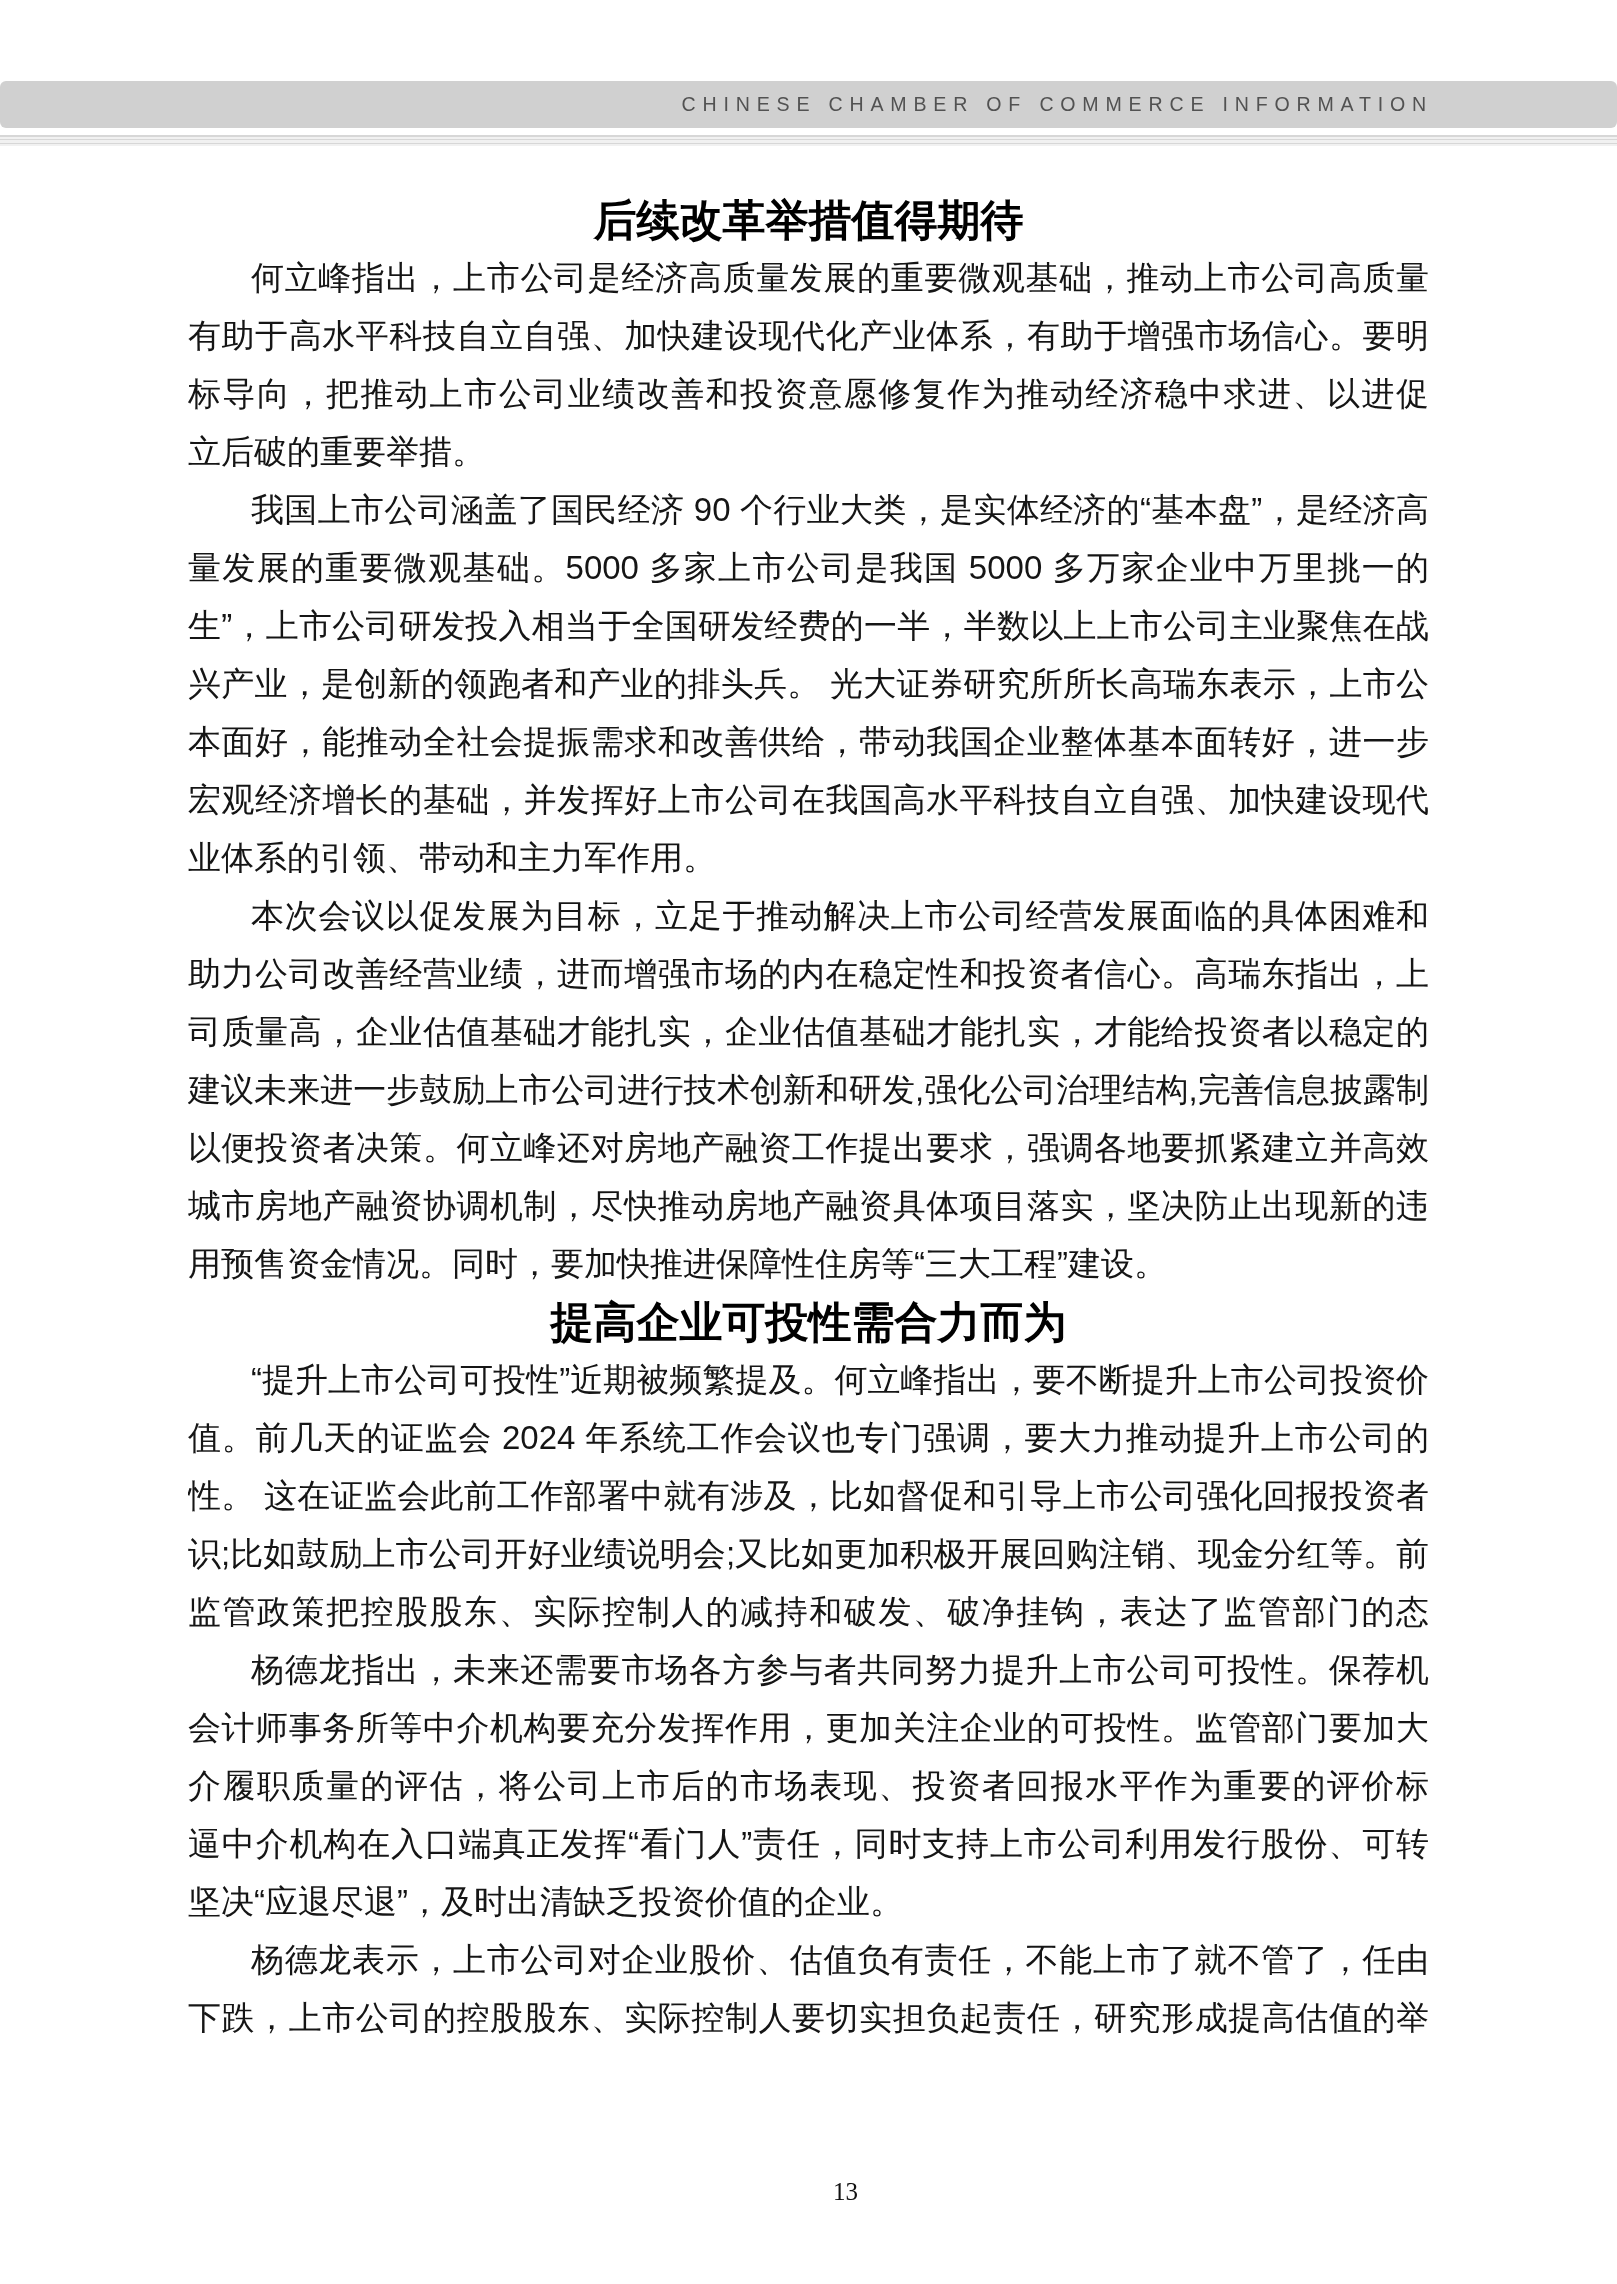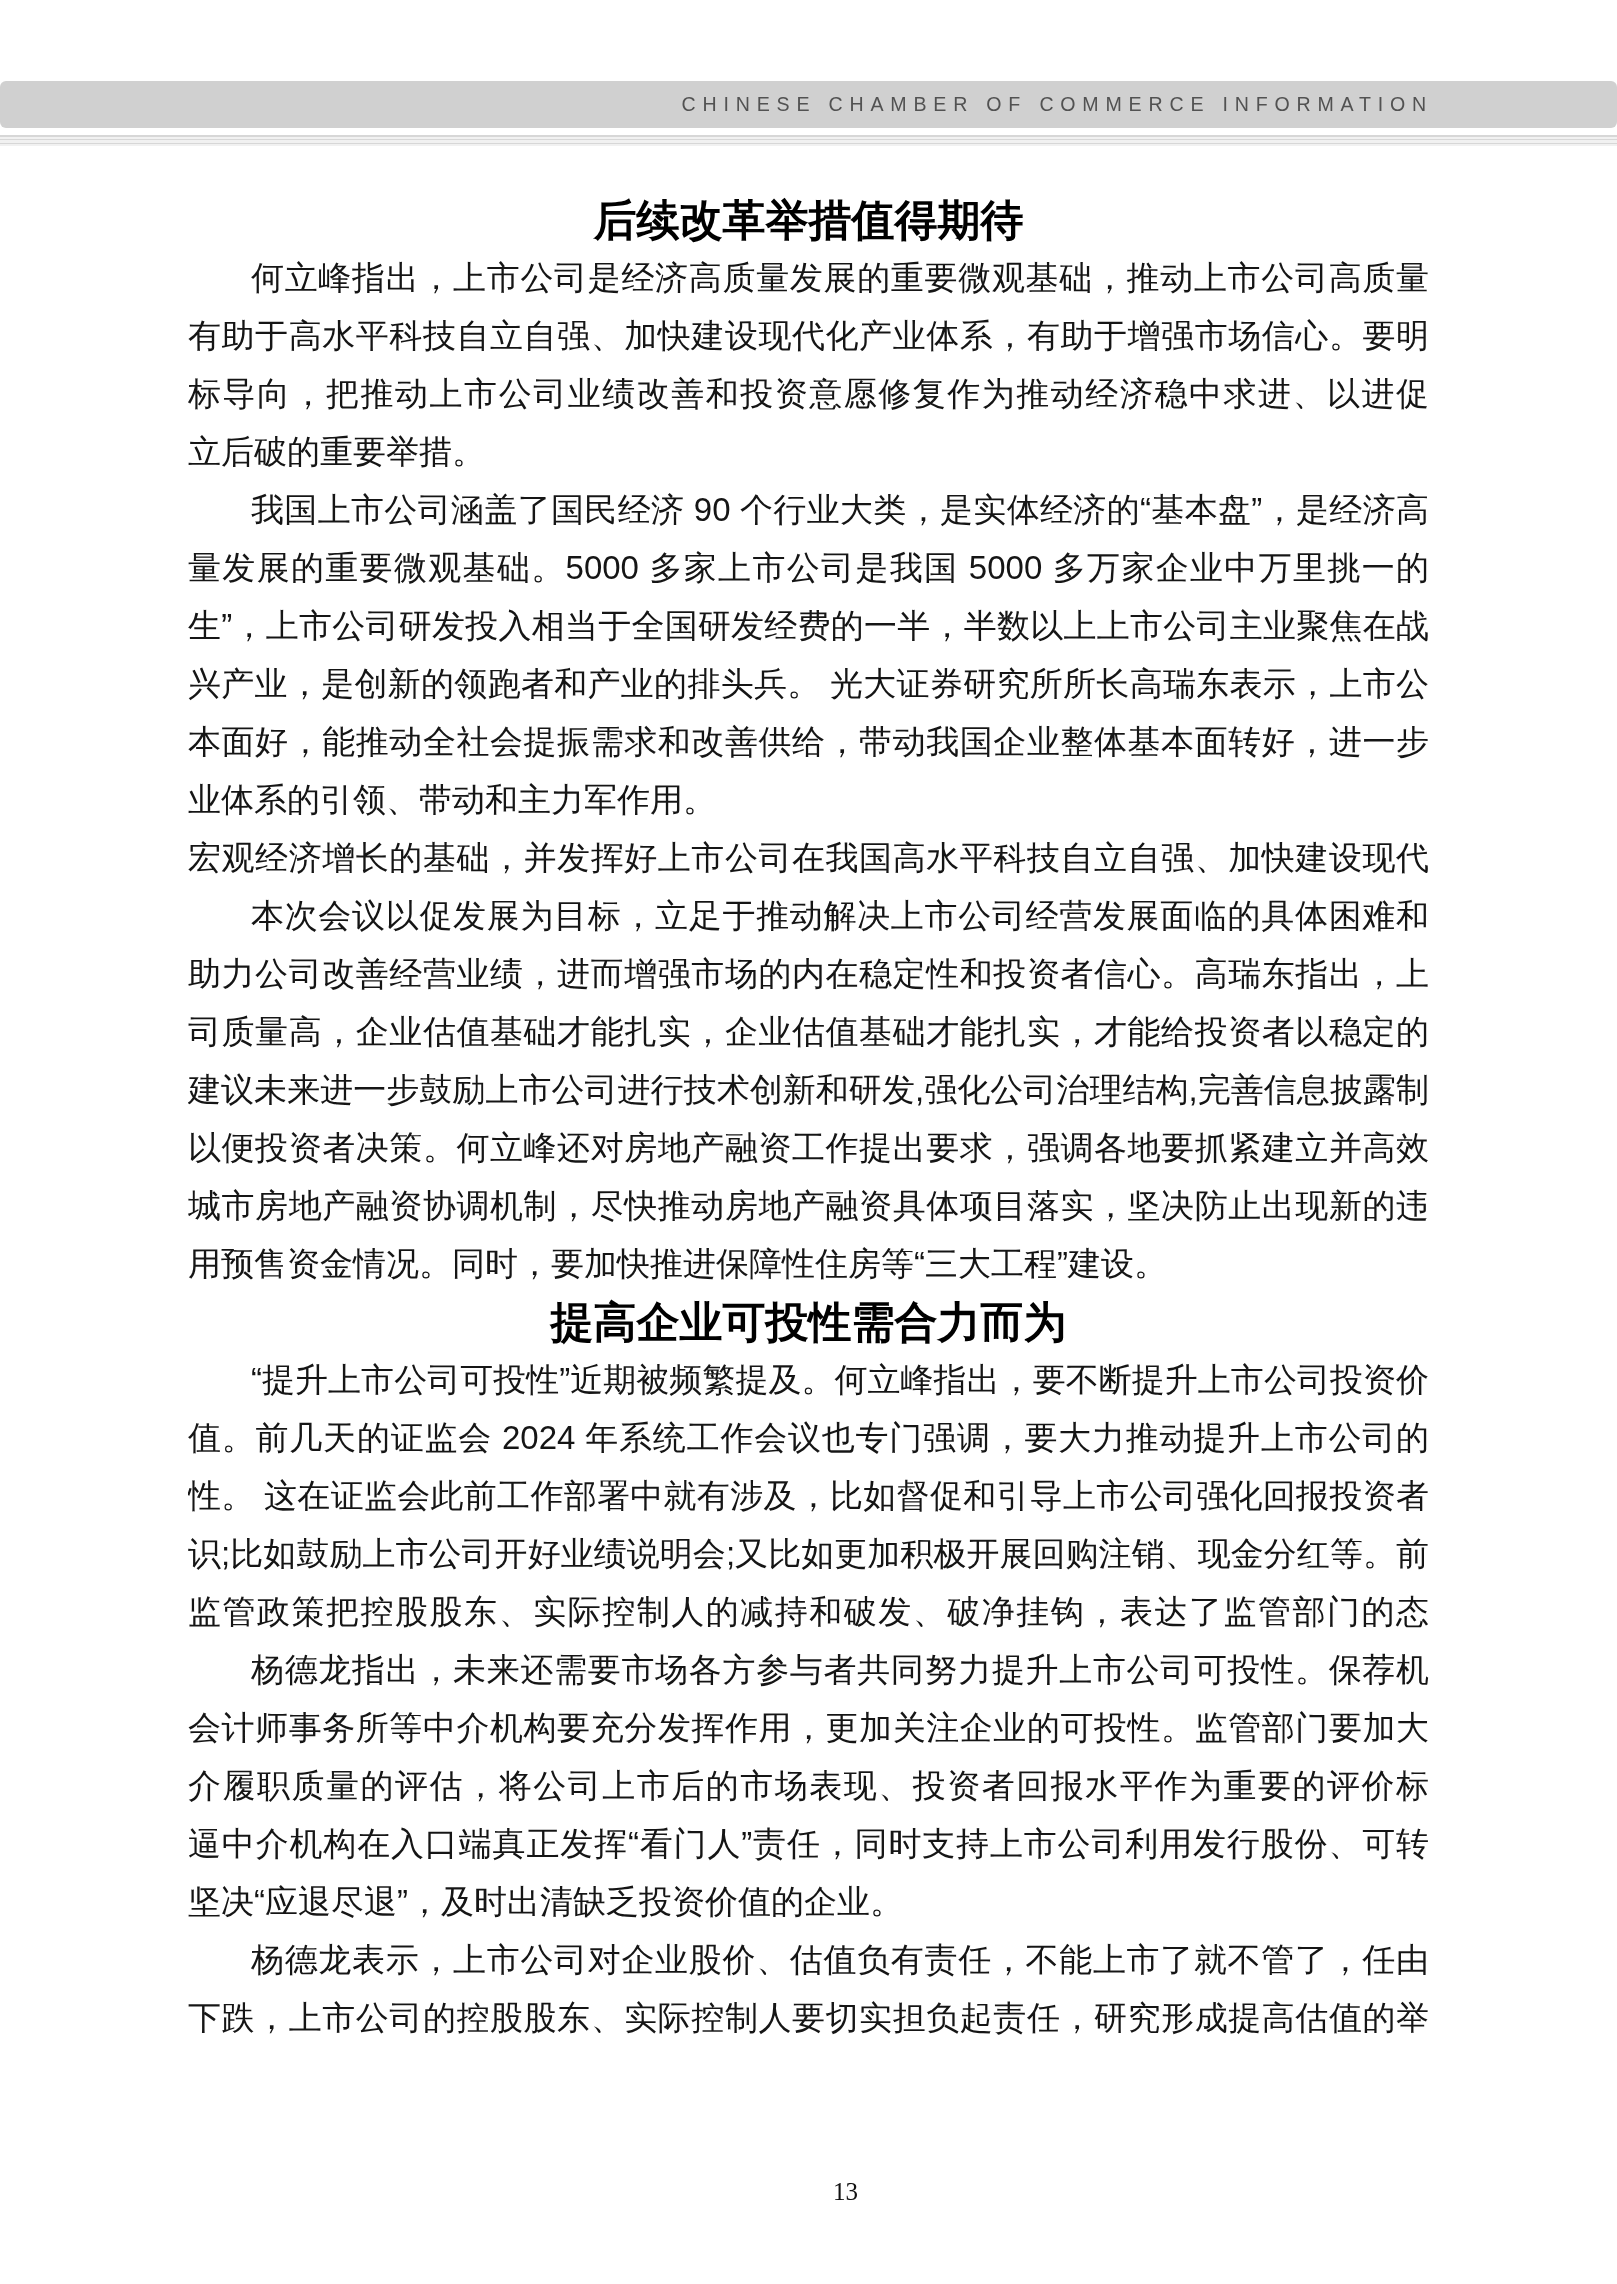--- a/index.html
+++ b/index.html
@@ -110,22 +110,22 @@
         <div class="pline">有助于高水平科技自立自强、加快建设现代化产业体系，有助于增强市场信心。要明确目</div>
         <div class="pline">标导向，把推动上市公司业绩改善和投资意愿修复作为推动经济稳中求进、以进促稳、先</div>
         <div class="pline last">立后破的重要举措。</div>
       </div>
       <div>
         <div class="pline first">我国上市公司涵盖了国民经济 90 个行业大类，是实体经济的“基本盘”，是经济高质</div>
         <div class="pline">量发展的重要微观基础。5000 多家上市公司是我国 5000 多万家企业中万里挑一的“优等</div>
         <div class="pline">生”，上市公司研发投入相当于全国研发经费的一半，半数以上上市公司主业聚焦在战略新</div>
         <div class="pline">兴产业，是创新的领跑者和产业的排头兵。 光大证券研究所所长高瑞东表示，上市公司基</div>
         <div class="pline">本面好，能推动全社会提振需求和改善供给，带动我国企业整体基本面转好，进一步巩固</div>
+        <div class="pline">宏观经济增长的基础，并发挥好上市公司在我国高水平科技自立自强、加快建设现代化产</div>
         <div class="pline last">业体系的引领、带动和主力军作用。</div>
-        <div class="pline">宏观经济增长的基础，并发挥好上市公司在我国高水平科技自立自强、加快建设现代化产</div>
       </div>
       <div>
         <div class="pline first">本次会议以促发展为目标，立足于推动解决上市公司经营发展面临的具体困难和问题，</div>
         <div class="pline">助力公司改善经营业绩，进而增强市场的内在稳定性和投资者信心。高瑞东指出，上市公</div>
         <div class="pline">司质量高，企业估值基础才能扎实，企业估值基础才能扎实，才能给投资者以稳定的回报，</div>
         <div class="pline">建议未来进一步鼓励上市公司进行技术创新和研发,强化公司治理结构,完善信息披露制度，</div>
         <div class="pline">以便投资者决策。何立峰还对房地产融资工作提出要求，强调各地要抓紧建立并高效运转</div>
         <div class="pline">城市房地产融资协调机制，尽快推动房地产融资具体项目落实，坚决防止出现新的违规挪</div>
         <div class="pline last">用预售资金情况。同时，要加快推进保障性住房等“三大工程”建设。</div>
       </div>

